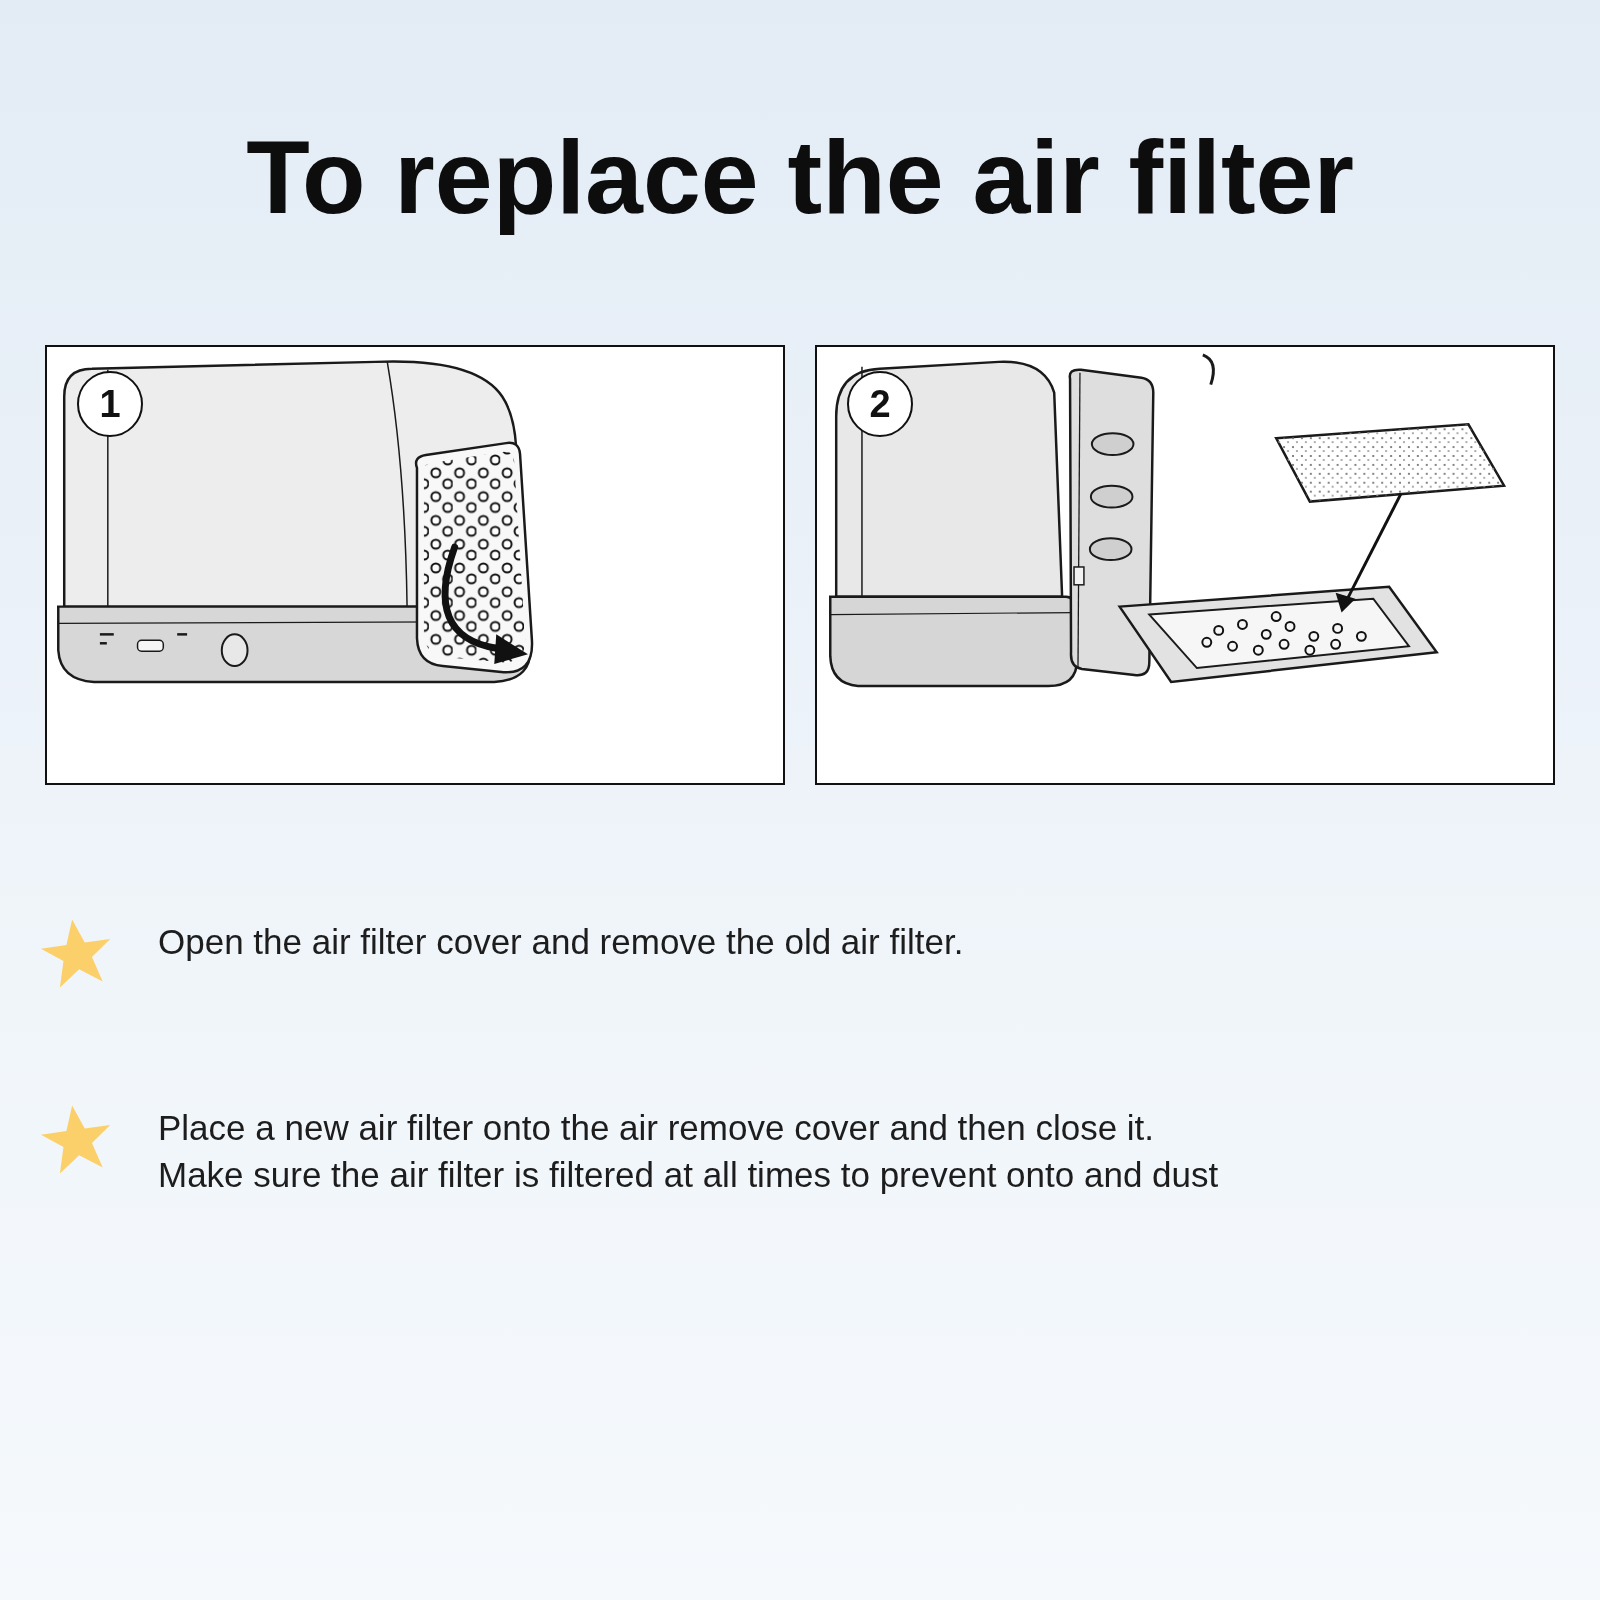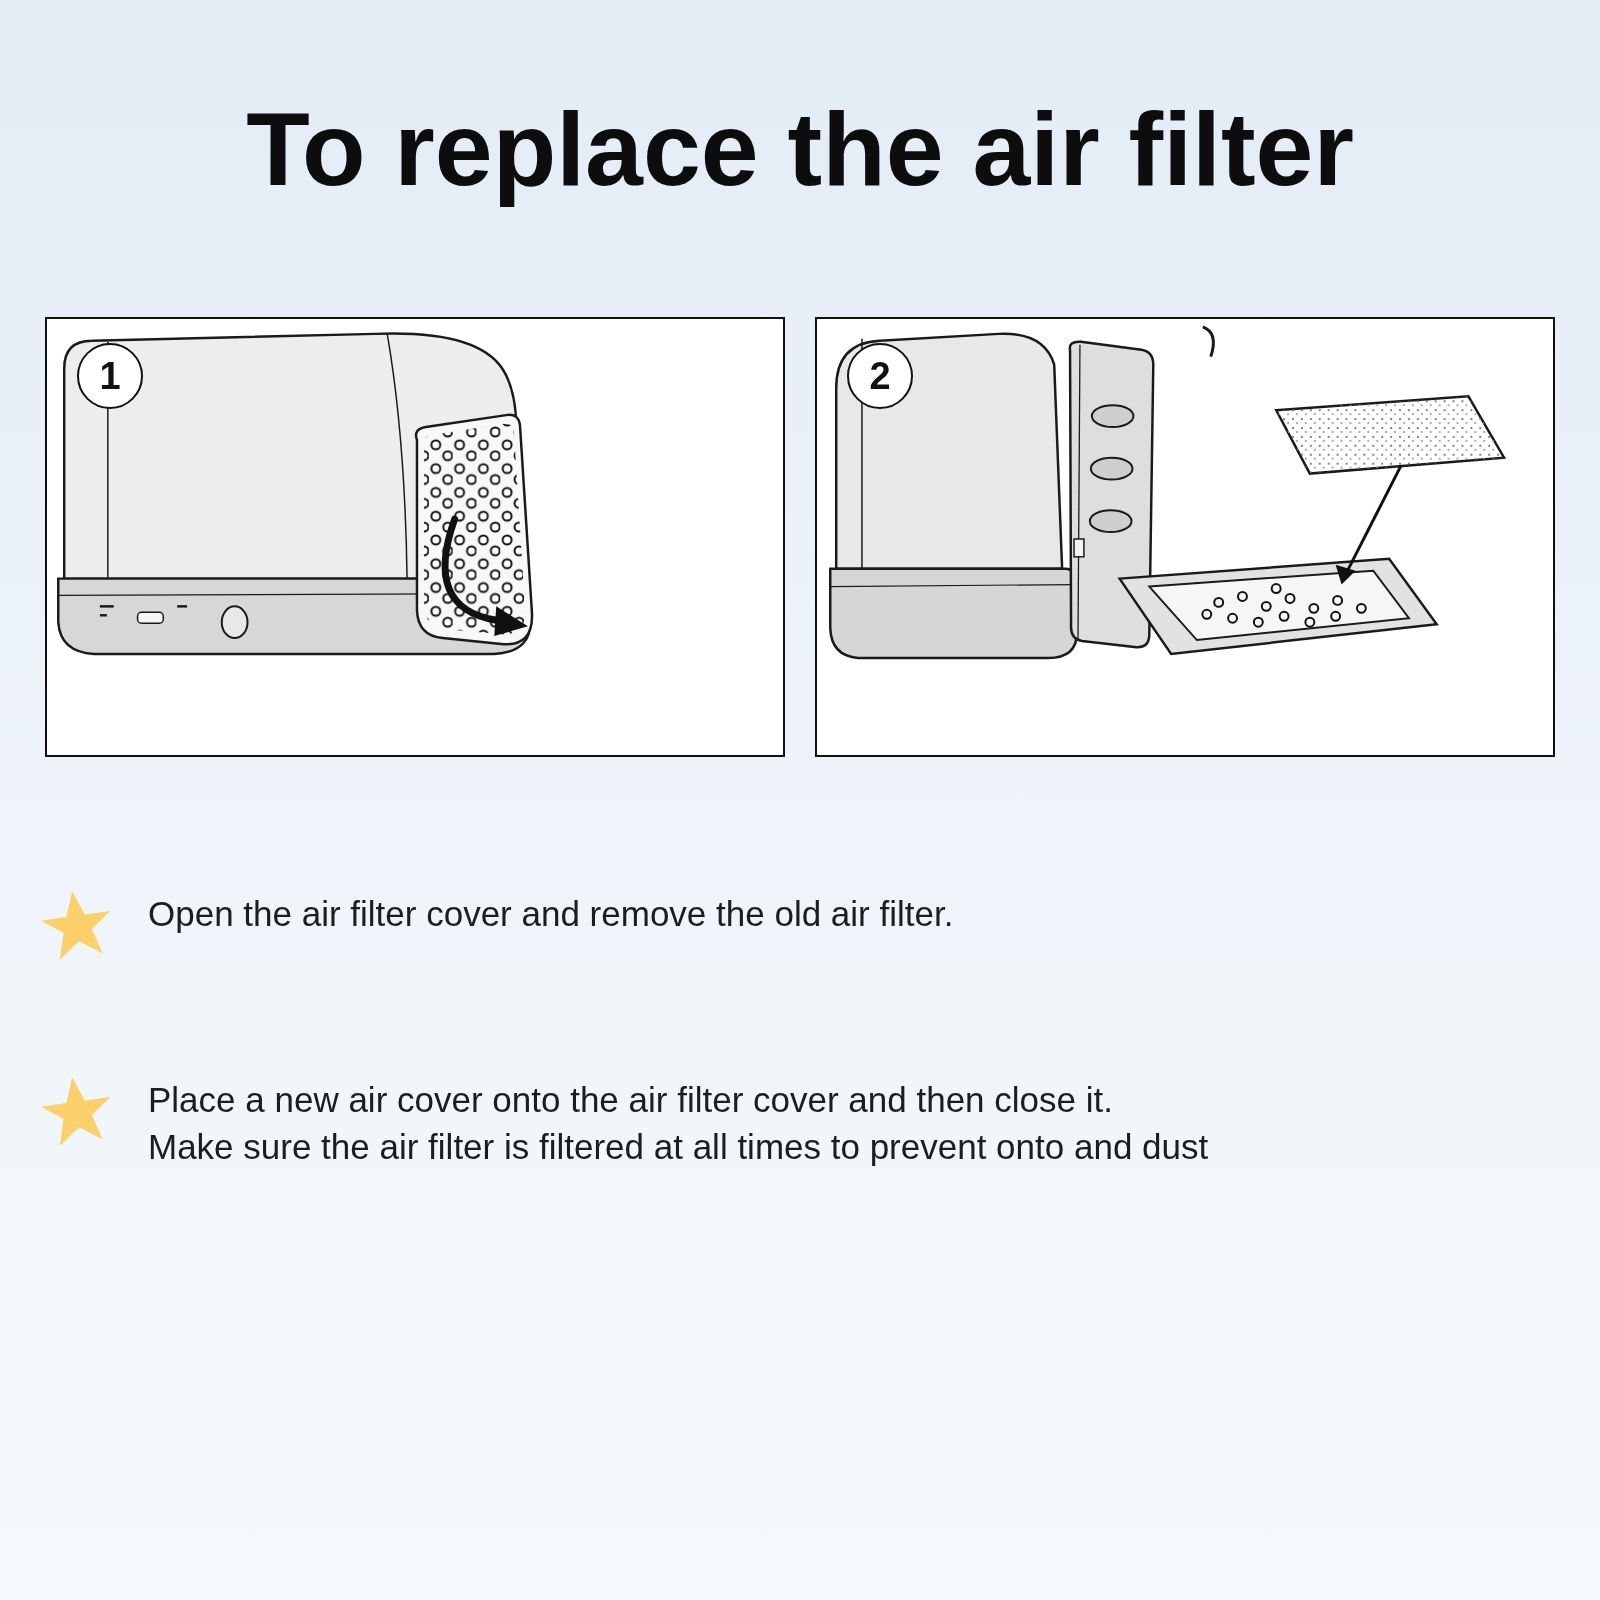--- a/index.html
+++ b/index.html
@@ -5,21 +5,21 @@
   * { margin:0; padding:0; box-sizing:border-box; }
   html,body { width:1600px; height:1600px; }
   body {
     font-family: "Liberation Sans", sans-serif;
     background: linear-gradient(180deg, #e3ecf5 0%, #e9f0f8 30%, #f0f5fa 60%, #f5f9fc 100%);
     color:#1c1c1c;
     overflow:hidden;
   }
   .title {
     text-align:center;
-    padding-top:90px;
+    padding-top:118px;
     font-size:104px;
     font-weight:800;
     color:#0d0d0d;
     letter-spacing:0px;
   }
   .panels {
     display:flex;
     gap:30px;
     margin:108px 45px 0 45px;
   }
@@ -40,21 +40,21 @@
     border:2.5px solid #111;
     border-radius:50%;
     display:flex; align-items:center; justify-content:center;
     font-size:38px; font-weight:600; color:#111;
     z-index:2;
   }
   .steps { margin:132px 40px 0 40px; }
   .step {
     display:flex;
     align-items:flex-start;
-    gap:34px;
+    gap:44px;
     margin-bottom:112px;
   }
   .star-wrap { width:74px; height:74px; flex:0 0 auto; margin-top:0px; }
   .step-text {
     font-size:35px;
     line-height:1.33;
     color:#1d1d1d;
     padding-top:2px;
   }
   .step-text div { white-space:nowrap; }
@@ -165,18 +165,18 @@
     <div class="step-text">
       <div>Open the air filter cover and remove the old air filter.</div>
     </div>
   </div>
 
   <div class="step">
     <svg class="star-wrap" viewBox="0 0 72 72" aria-hidden="true">
       <polygon points="36,2 45,26 70,26 50,41 57,66 36,51 15,66 22,41 2,26 27,26" fill="#fbd06a" transform="rotate(-8 36 36)"></polygon>
     </svg>
     <div class="step-text">
-      <div>Place a new air cover onto the air filter cover and then close it.</div>
+      <div>Place a new air filter onto the air remove cover and then close it.</div>
       <div>Make sure the air filter is filtered at all times to prevent onto and dust</div>
     </div>
   </div>
 
 </div>
 
 </body></html>

